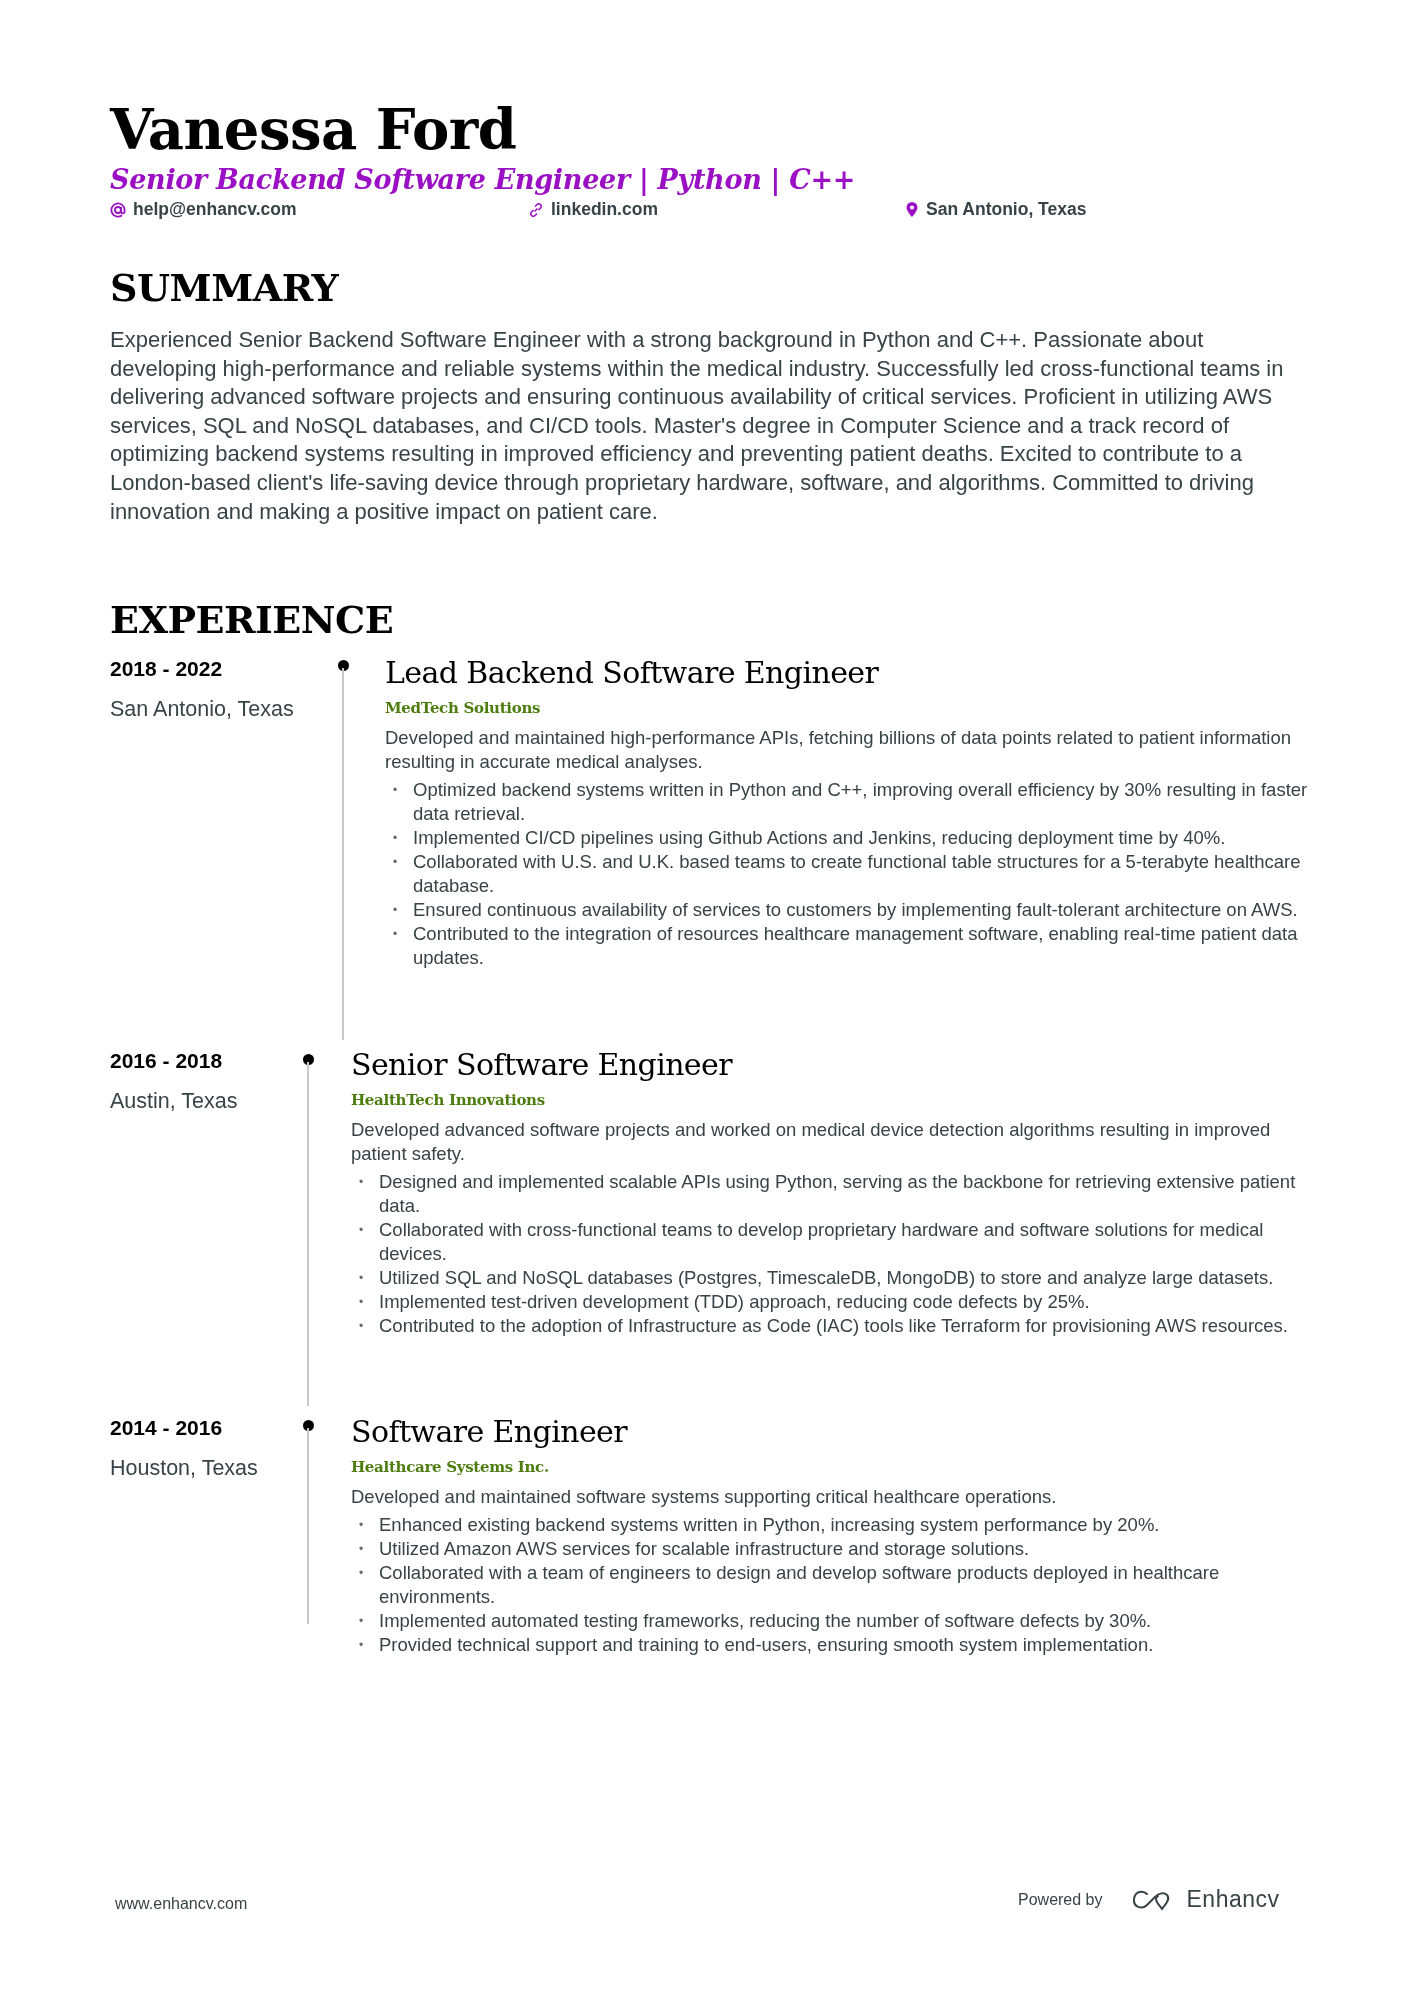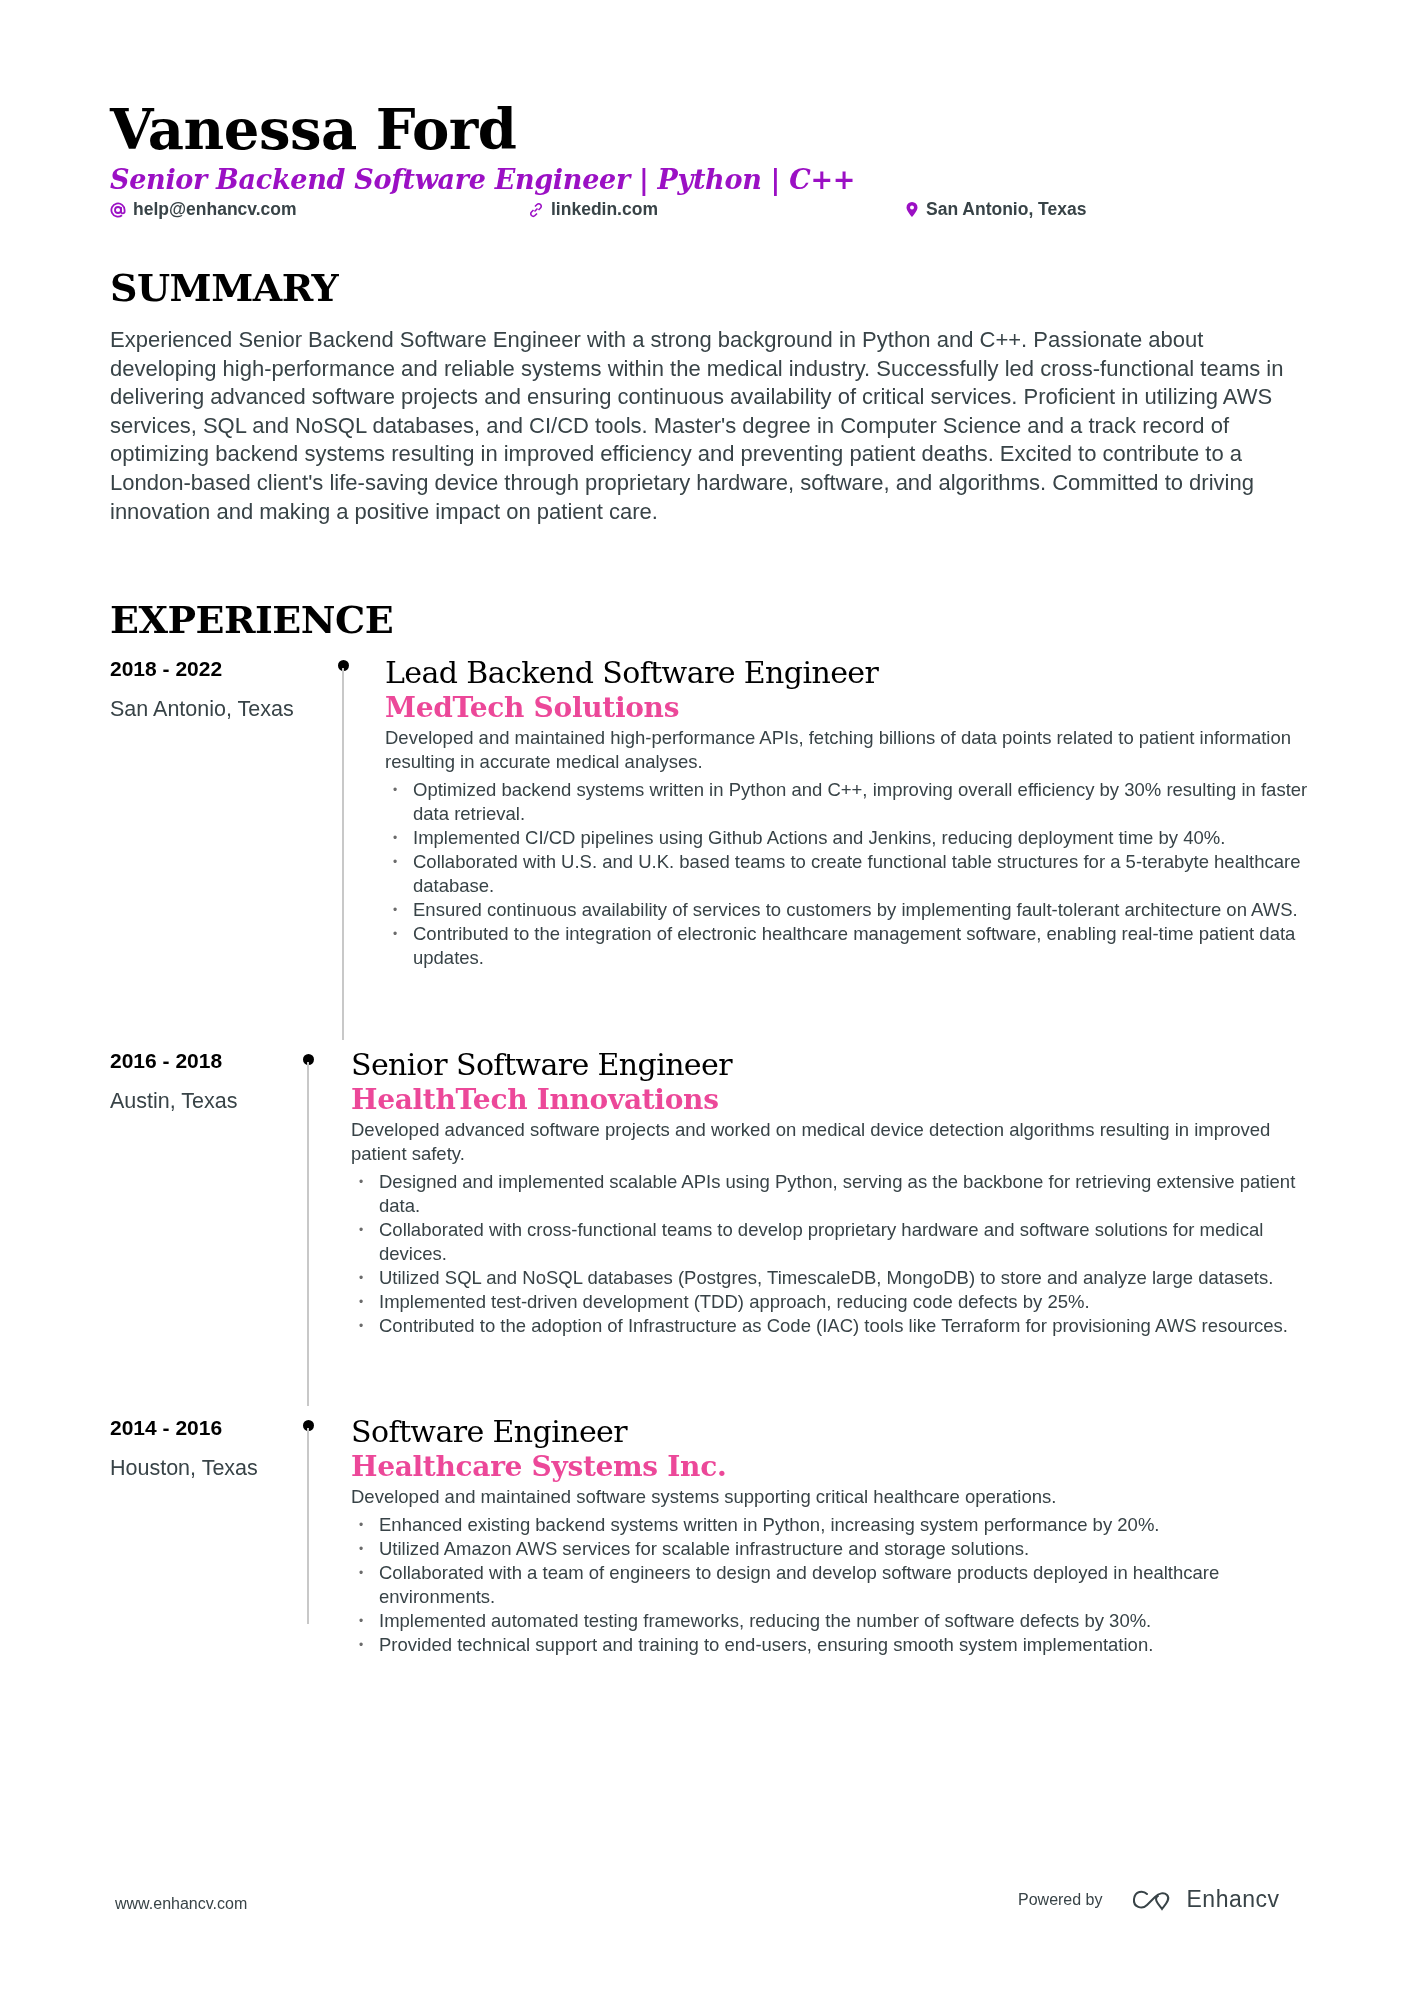--- a/index.html
+++ b/index.html
@@ -13,21 +13,21 @@
   .contact svg { margin-right: 7px; }
   .section-title { position: absolute; left: 110px; font-family: "DejaVu Serif", serif; font-weight: bold; font-size: 38px; color: #000; letter-spacing: -0.5px; }
   .summary { position: absolute; left: 110px; top: 326px; width: 1200px; font-size: 22px; line-height: 28.6px; color: #384347; }
   .job { position: absolute; left: 0; width: 1410px; }
   .job .date { position: absolute; left: 110px; font-weight: bold; font-size: 21px; color: #000; }
   .job .loc { position: absolute; left: 110px; font-size: 21.5px; color: #384347; }
   .job .dot { position: absolute; width: 11px; height: 11px; border-radius: 50%; background: #000; }
   .job .vline { position: absolute; width: 2px; background: #c8c8c8; }
   .job .content { position: absolute; width: 930px; }
   .job .jtitle { font-family: "DejaVu Serif", serif; font-size: 30px; color: #000; line-height: 38px; letter-spacing: -0.6px; }
-  .job .company { font-family: "DejaVu Serif", serif; font-weight: bold; font-size: 28px; color: #ec4899; line-height: 28px; margin-top: 2px; letter-spacing: -0.3px; }
+  .job .company { font-family: "DejaVu Serif", serif; font-weight: bold; font-size: 15px; color: #4d7c0f; line-height: 28px; margin-top: 2px; letter-spacing: -0.3px; }
   .job .desc { font-size: 18.5px; line-height: 24px; color: #384347; margin-top: 4px; }
   .job ul { list-style: none; margin-top: 4px; }
   .job li { position: relative; padding-left: 28px; font-size: 18.5px; line-height: 24px; color: #384347; }
   .job li::before { content: "•"; position: absolute; left: 8px; top: 0; font-size: 12px; color: #6b6b6b; }
   .footer-left { position: absolute; left: 115px; top: 1895px; font-size: 16px; color: #384347; }
   .footer-right { position: absolute; left: 1018px; top: 1886px; display: flex; align-items: center; }
   .footer-right .powered { font-size: 16px; color: #384347; margin-right: 28px; }
   .footer-right .brand { font-size: 23px; color: #384347; margin-left: 10px; letter-spacing: 0.5px; }
 </style>
 </head>
@@ -74,21 +74,21 @@
   <div class="vline" style="left:342px; top:668px; height:372px;"></div>
   <div class="content" style="left:385px; top:654px; width:930px;">
     <div class="jtitle">Lead Backend Software Engineer</div>
     <div class="company">MedTech Solutions</div>
     <div class="desc">Developed and maintained high-performance APIs, fetching billions of data points related to patient information resulting in accurate medical analyses.</div>
     <ul>
       <li>Optimized backend systems written in Python and C++, improving overall efficiency by 30% resulting in faster data retrieval.</li>
       <li>Implemented CI/CD pipelines using Github Actions and Jenkins, reducing deployment time by 40%.</li>
       <li>Collaborated with U.S. and U.K. based teams to create functional table structures for a 5-terabyte healthcare database.</li>
       <li>Ensured continuous availability of services to customers by implementing fault-tolerant architecture on AWS.</li>
-      <li>Contributed to the integration of electronic healthcare management software, enabling real-time patient data updates.</li>
+      <li>Contributed to the integration of resources healthcare management software, enabling real-time patient data updates.</li>
     </ul>
   </div>
 </div>
 
 <div class="job" style="top:0;">
   <div class="date" style="top:1049px;">2016 - 2018</div>
   <div class="loc" style="top:1089px;">Austin, Texas</div>
   <div class="dot" style="left:303px; top:1054px;"></div>
   <div class="vline" style="left:307px; top:1062px; height:344px;"></div>
   <div class="content" style="left:351px; top:1046px; width:964px;">

